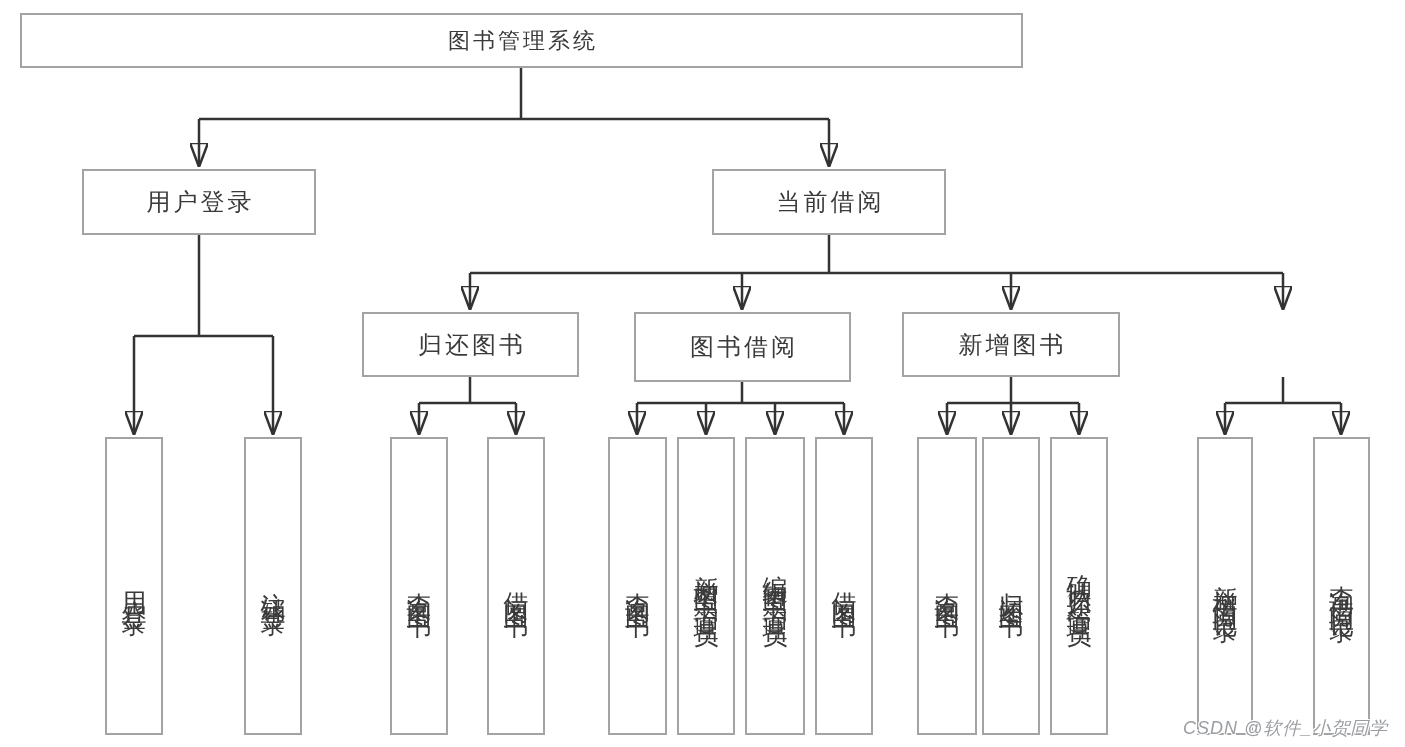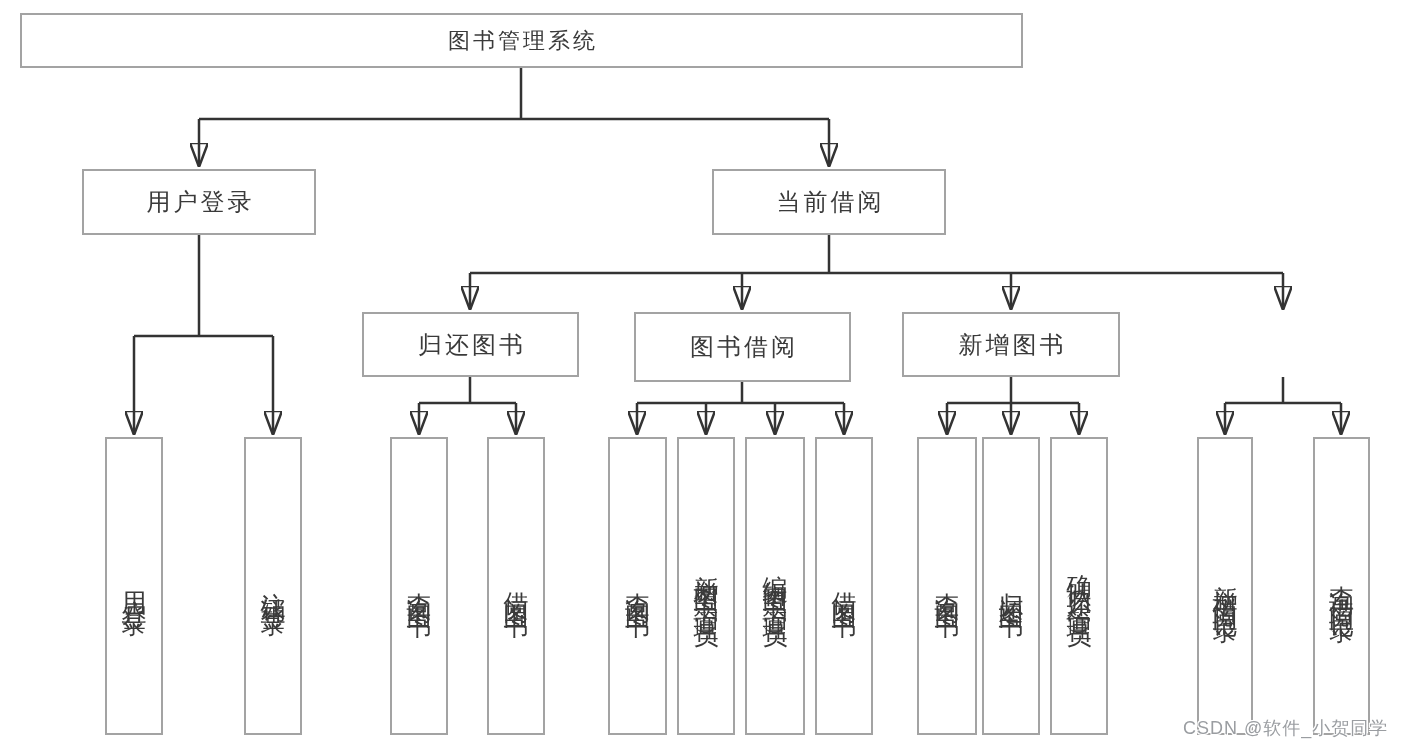--- a/index.html
+++ b/index.html
@@ -19,20 +19,21 @@
   .box.title { font-size:22px; letter-spacing:3px; }
   .box.v  { top:437px; height:298px; }
   .vtext {
     writing-mode:vertical-rl; text-orientation:mixed;
     font-size:25px; letter-spacing:7px; line-height:1; white-space:nowrap;
   }
   .watermark {
     position:absolute; left:1183px; top:716px; z-index:5;
     font-size:18px; letter-spacing:1px; color:#9a9da1;
     text-shadow:1px 1px 0 #ffffff, -1px -1px 0 #ffffff, 1px -1px 0 #ffffff, -1px 1px 0 #ffffff;
+    font-style:italic;
   }
 </style>
 </head>
 <body>
 
 <div class="stage">
 
   <svg class="connectors" xmlns="http://www.w3.org/2000/svg">
     <defs>
       <marker id="arrowhead" markerUnits="userSpaceOnUse" markerWidth="24" markerHeight="18" viewBox="0 0 24 18" refX="23" refY="9" orient="auto">

